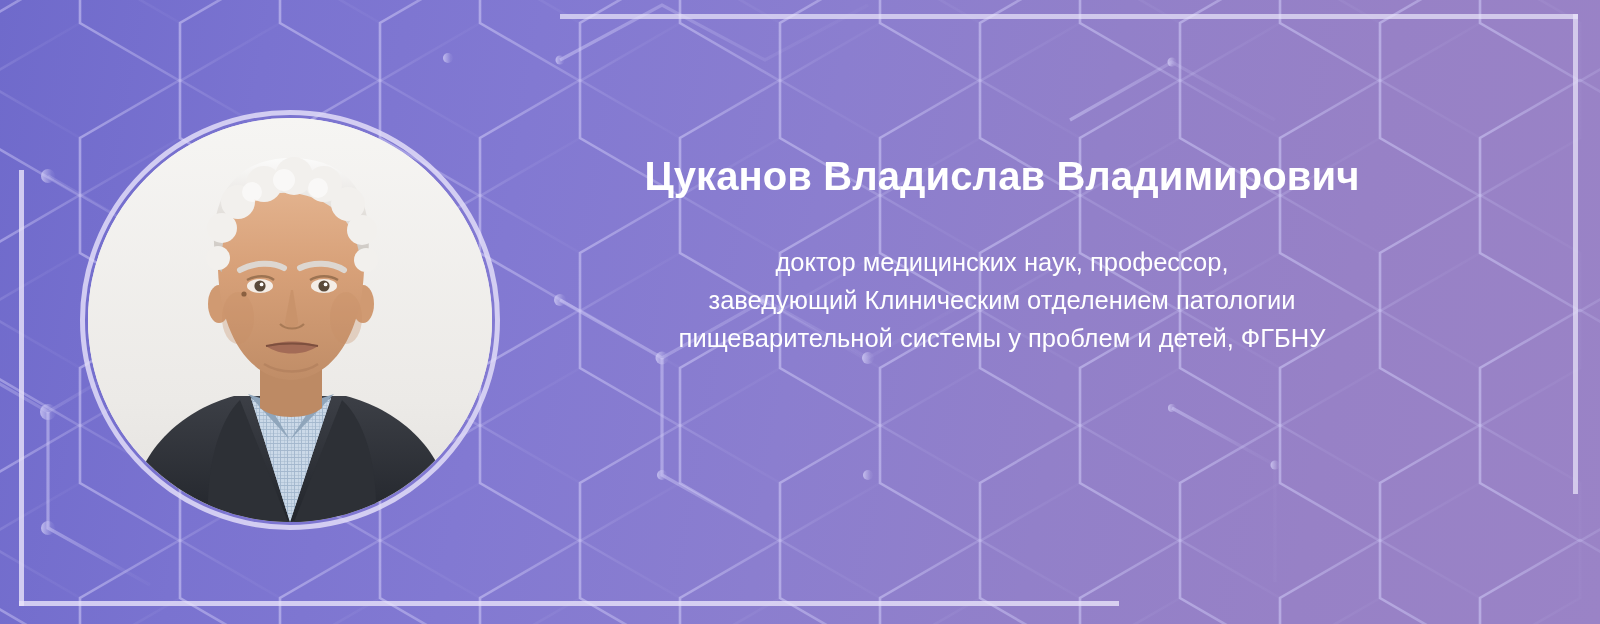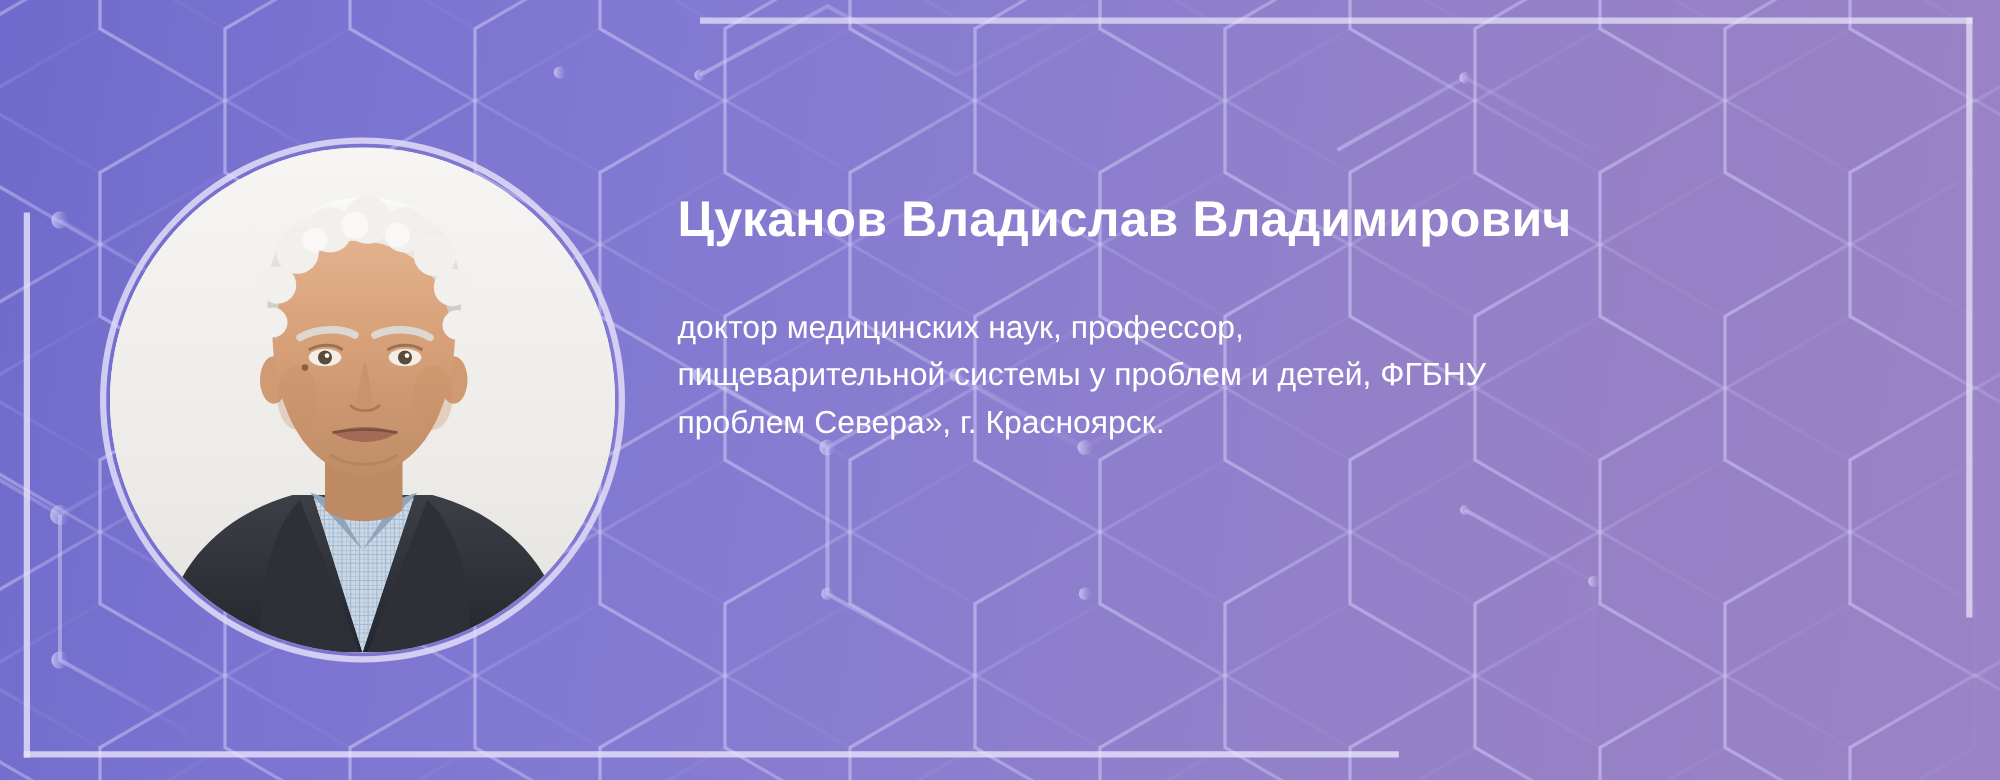--- a/index.html
+++ b/index.html
@@ -69,20 +69,21 @@
     overflow:hidden;
     background:#f3f1ef;
   }
   .portrait { position:absolute; inset:0; }
 
   
   .text-block {
     position:absolute;
     left:542px; top:150px;
     width:920px;
+    text-align:center;
   }
   .person-name {
     color:#ffffff;
     font-size:40px;
     font-weight:bold;
     letter-spacing:0.1px;
     line-height:52px;
     white-space:nowrap;
   }
   .person-desc {
@@ -334,18 +335,18 @@
         <circle cx="156" cy="176" r="2.6" fill="#8a6040"></circle>
       </svg>
     </div>
     <div class="avatar-ring"></div>
   </div>
 
   <div class="text-block">
     <div class="person-name">Цуканов Владислав Владимирович</div>
     <div class="person-desc">
       <span class="dline">доктор медицинских наук, профессор,</span>
+      <span class="dline">заведующий Клиническим отделением патологии</span>
       <span class="dline">пищеварительной системы у проблем и детей, ФГБНУ</span>
-      <span class="dline">проблем Севера», г. Красноярск.</span>
     </div>
   </div>
 
 </div>
 
 </body></html>

